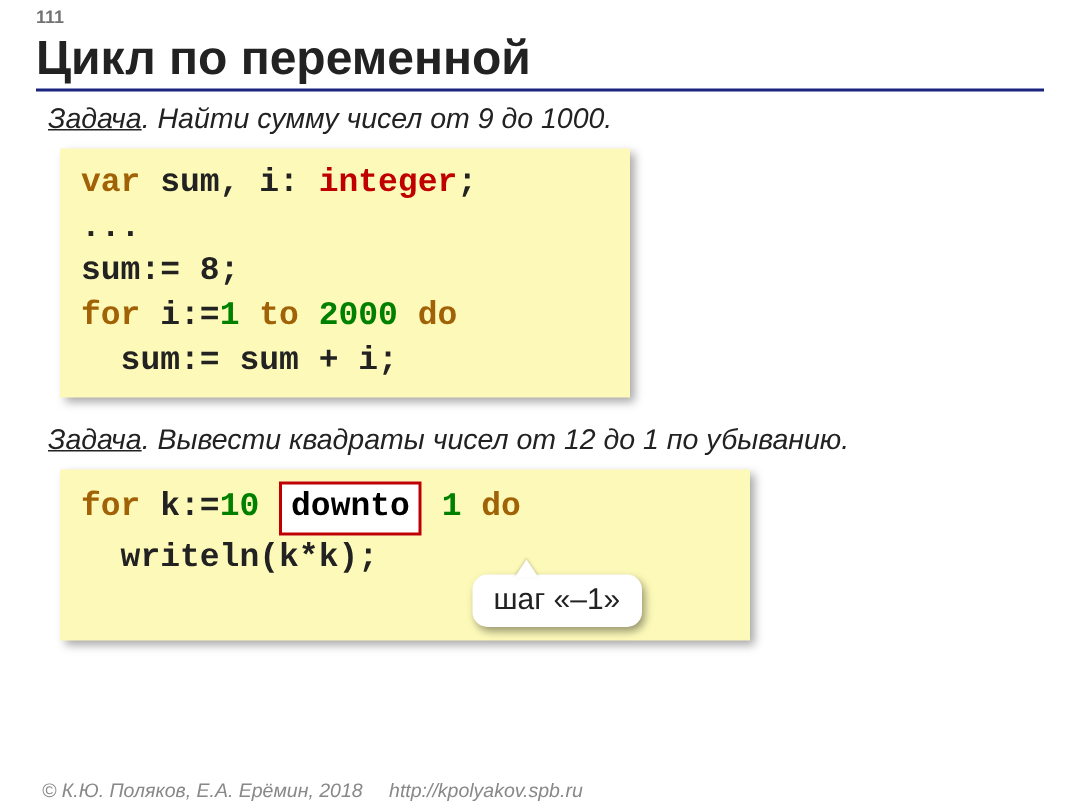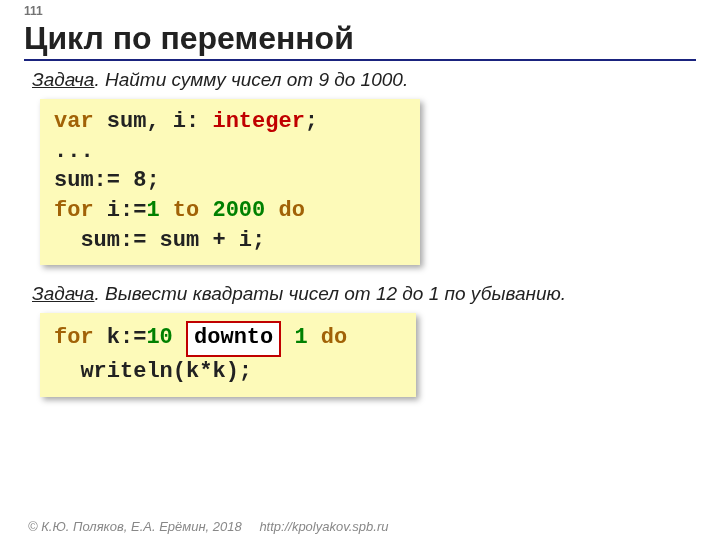--- a/index.html
+++ b/index.html
@@ -33,21 +33,21 @@
     margin: 8px 0 0 40px;
     background: #fdfab9;
     font-family: "Courier New", monospace;
     font-size: 22px; font-weight: bold;
     padding: 8px 14px 10px 14px;
     box-shadow: 3px 3px 6px rgba(0,0,0,0.35);
     line-height: 1.35;
     white-space: pre;
   }
   .cb1 { width: 380px; }
-  .cb2 { width: 376px; position: relative; }
+  .cb2 { width: 460px; position: relative; }
   .kw-blue { color: #a16207; }
   .kw-red  { color: #c00000; }
   .kw-grn  { color: #008000; }
   .downto-box {
     display: inline-block;
     background: #fff;
     border: 2px solid #c00000;
     padding: 0 6px 2px 6px;
     color: #000;
   }
@@ -103,18 +103,19 @@
 <span>  sum:= sum + i;</span></div>
 
 <div class="spacer"></div>
 
 <div class="task">
   <span class="lead">Задача</span><span>. Вывести квадраты чисел от 12 до 1 по убыванию.</span>
 </div>
 
 <div class="codebox cb2"><span class="kw-blue">for</span><span> k:=</span><span class="kw-grn">10</span><span> </span><span class="downto-box">downto</span><span> </span><span class="kw-grn">1</span><span class="kw-blue"> do</span>
 <span>  writeln(k*k);</span>
+  <div class="callout">шаг «–1»</div>
 </div>
 
 <div class="footer">
   <span>© К.Ю. Поляков, Е.А. Ерёмин, 2018</span>
   <a>http://kpolyakov.spb.ru</a>
 </div>
 
 </body></html>

